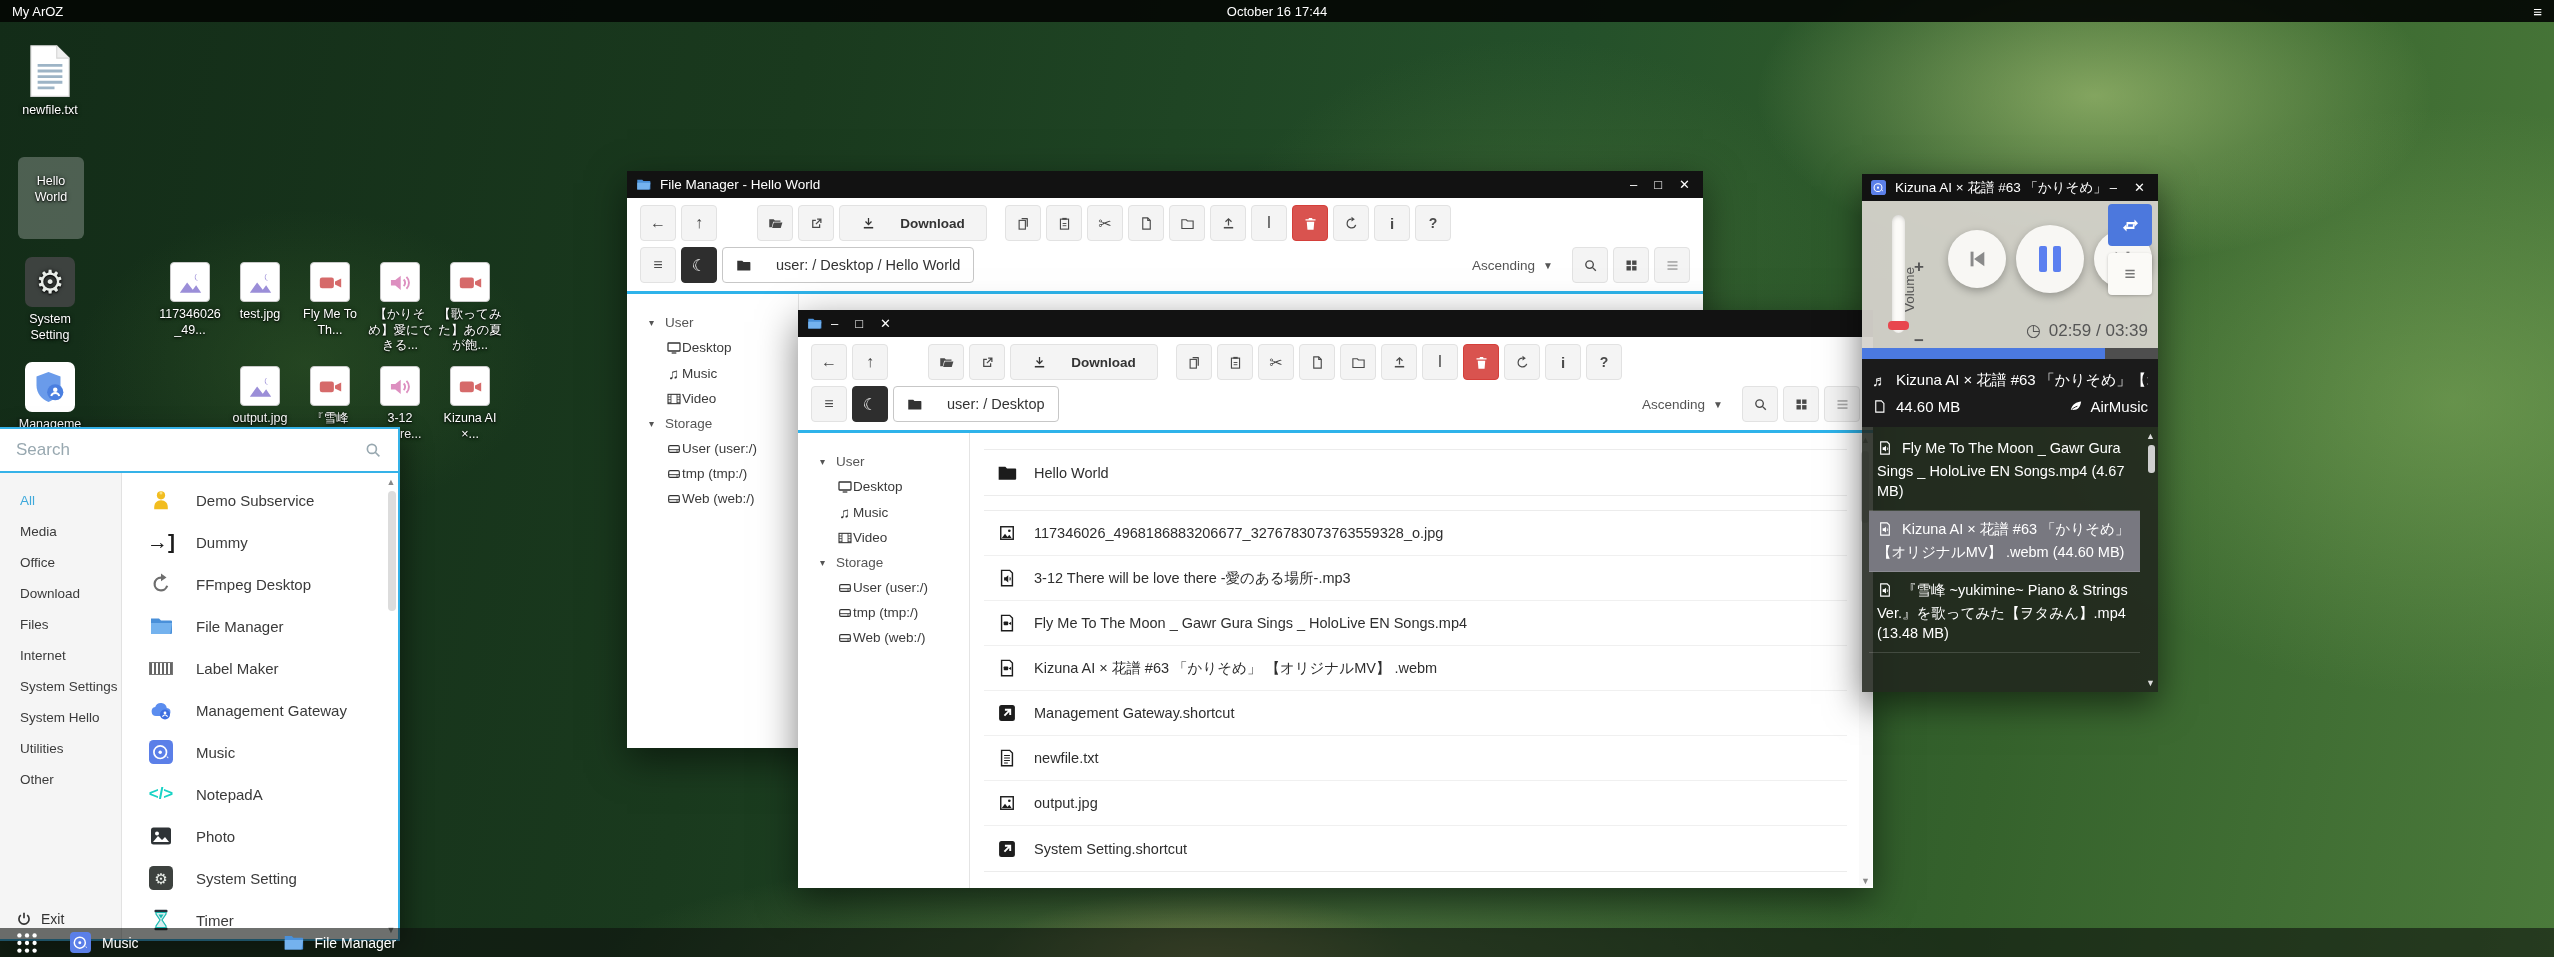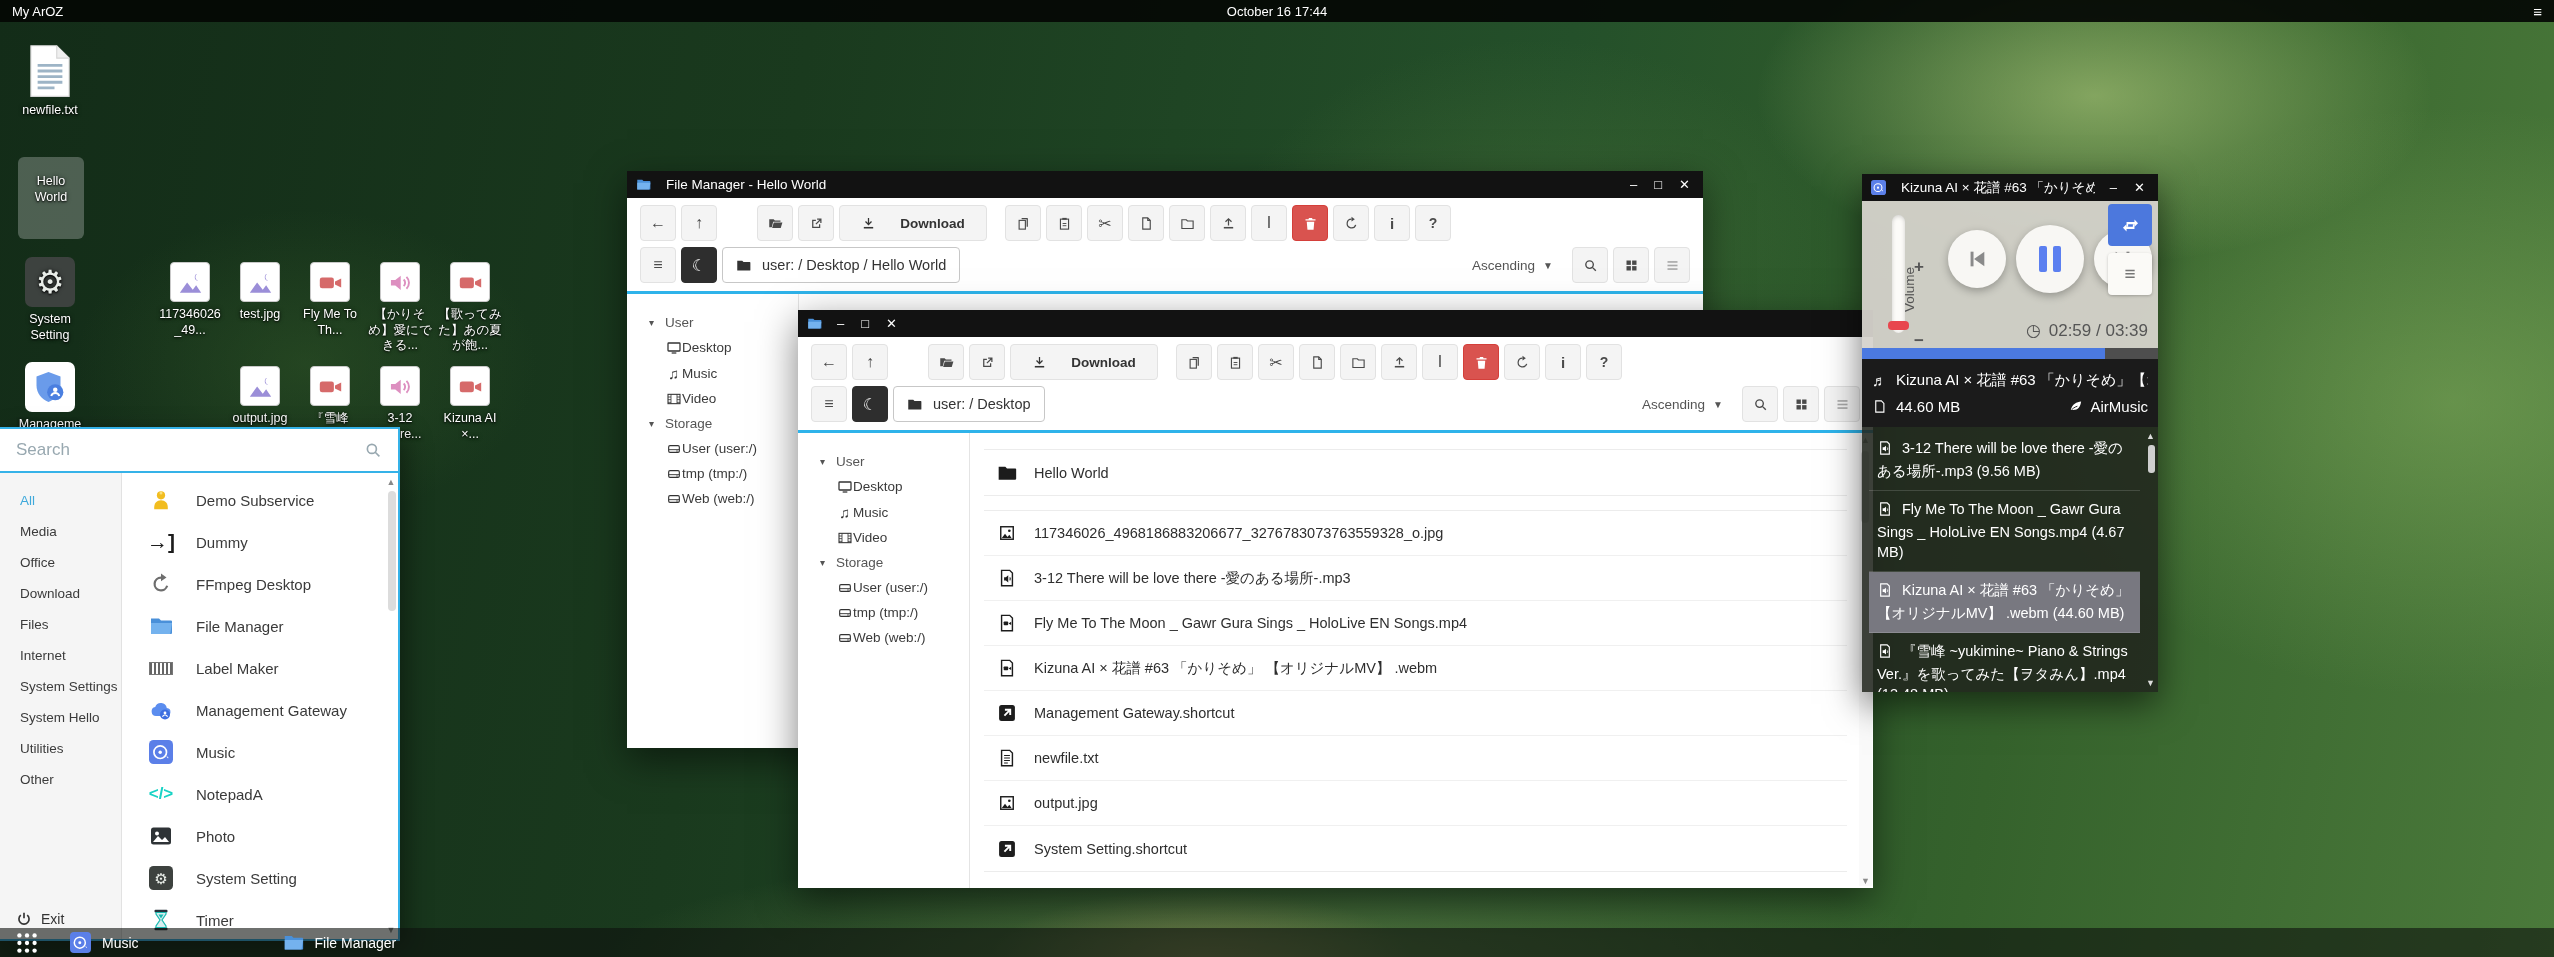--- a/index.html
+++ b/index.html
@@ -71,35 +71,35 @@
   background:repeating-linear-gradient(90deg,#666 0 2px,transparent 2px 4px)}
 .mscroll{position:absolute;right:1px;top:4px;bottom:4px;width:12px;display:flex;
   flex-direction:column;justify-content:space-between;align-items:center;color:#888;font-size:9px}
 .mthumb{position:absolute;right:2px;top:18px;width:8px;height:120px;background:#dcdcdc;border-radius:4px}
 
 .win{position:absolute;background:#fff;box-shadow:0 12px 36px rgba(0,0,0,.5);
   display:flex;flex-direction:column}
 #win-hello{left:627px;top:171px;width:1076px;height:577px;z-index:10}
 #win-desktop{left:798px;top:310px;width:1075px;height:578px;z-index:20}
 .tb{height:27px;flex:0 0 auto;background:#121212;color:#fff;display:flex;align-items:center;
-  gap:15px;padding:0 9px;font-size:13.5px}
+  gap:9px;padding:0 9px;font-size:13.5px}
 .tb .wicon svg{width:15px;height:15px}
 .tb .title{flex:1;white-space:nowrap;overflow:hidden}
 .tb .ctrl{display:flex;gap:17px;font-size:13px;padding-right:4px}
 .toolbar{display:flex;align-items:center;gap:5px;padding:7px 13px 3px;flex:0 0 auto}
 .tbtn{height:36px;min-width:36px;background:#f4f4f4;border:1px solid #e2e2e2;border-radius:4px;
   color:#4a4a4a;display:flex;align-items:center;justify-content:center;font-size:16px;cursor:pointer}
 .tbtn svg{width:15px;height:15px}
 .tbtn.download{min-width:148px;gap:24px;font-weight:bold;font-size:13.5px;color:#333}
 .tbtn.danger{background:#d9534f;border-color:#d43f3a;color:#fff}
 .tbtn.dark{background:#2e2e2e;border-color:#2e2e2e;color:#fff}
 .tgap{width:30px}
 .pathrow{display:flex;align-items:center;gap:5px;padding:3px 13px 8px;flex:0 0 auto}
 .crumb{height:36px;border:1px solid #c7c7c7;border-radius:4px;display:flex;align-items:center;
-  gap:11px;padding:0 13px;font-size:14.5px;color:#333}
+  gap:25px;padding:0 13px;font-size:14.5px;color:#333}
 .crumb svg{width:15px;height:15px}
 .sortwrap{margin-left:auto;display:flex;align-items:center;gap:5px}
 .sortsel{display:flex;align-items:center;gap:8px;color:#555;font-size:13.5px;padding:0 14px;height:36px}
 .divider{height:3px;background:#2eb3ea;flex:0 0 auto}
 .fmbody{flex:1;display:flex;min-height:0}
 .side{width:172px;flex:0 0 auto;border-right:1px solid #e4e4e4;padding-top:16px;font-size:13.5px;
   color:#3a3a3a;background:#fff}
 .shead{display:flex;align-items:center;gap:11px;padding:5px 0 5px 22px;color:#555}
 .caret{font-size:10px;color:#555}
 .sitem{display:flex;align-items:center;padding:4.5px 0 4.5px 38px;cursor:pointer}
@@ -1052,25 +1052,20 @@
         <span>AirMusic</span>
       </span>
     </div>
   </div>
   <div class="playlist">
     <div id="playlist-items">
         <div class="pitem"><span class="picon"><svg viewBox="0 0 24 24">
               <path d="M5.5 2.8h9.7l3.3 3.3v15.1H5.5z" fill="none" stroke="currentColor" stroke-width="1.7"></path>
               <path fill="currentColor" d="M8.5 11v4h2.2l2.8 2.4V8.6L10.7 11z"></path>
               <path d="M15.3 11.2a3 3 0 0 1 0 3.6" fill="none" stroke="currentColor" stroke-width="1.3"></path>
-            </svg></span><span class="pltext">3-12 There will be love there -愛のある場所-.mp3 (9.56 MB)</span></div>
-        <div class="pitem"><span class="picon"><svg viewBox="0 0 24 24">
-              <path d="M5.5 2.8h9.7l3.3 3.3v15.1H5.5z" fill="none" stroke="currentColor" stroke-width="1.7"></path>
-              <path fill="currentColor" d="M8.5 11v4h2.2l2.8 2.4V8.6L10.7 11z"></path>
-              <path d="M15.3 11.2a3 3 0 0 1 0 3.6" fill="none" stroke="currentColor" stroke-width="1.3"></path>
             </svg></span><span class="pltext">Fly Me To The Moon _ Gawr Gura Sings _ HoloLive EN Songs.mp4 (4.67 MB)</span></div>
         <div class="pitem active"><span class="picon"><svg viewBox="0 0 24 24">
               <path d="M5.5 2.8h9.7l3.3 3.3v15.1H5.5z" fill="none" stroke="currentColor" stroke-width="1.7"></path>
               <path fill="currentColor" d="M8.5 11v4h2.2l2.8 2.4V8.6L10.7 11z"></path>
               <path d="M15.3 11.2a3 3 0 0 1 0 3.6" fill="none" stroke="currentColor" stroke-width="1.3"></path>
             </svg></span><span class="pltext">Kizuna AI × 花譜 #63 「かりそめ」【オリジナルMV】 .webm (44.60 MB)</span></div>
         <div class="pitem"><span class="picon"><svg viewBox="0 0 24 24">
               <path d="M5.5 2.8h9.7l3.3 3.3v15.1H5.5z" fill="none" stroke="currentColor" stroke-width="1.7"></path>
               <path fill="currentColor" d="M8.5 11v4h2.2l2.8 2.4V8.6L10.7 11z"></path>
               <path d="M15.3 11.2a3 3 0 0 1 0 3.6" fill="none" stroke="currentColor" stroke-width="1.3"></path>

